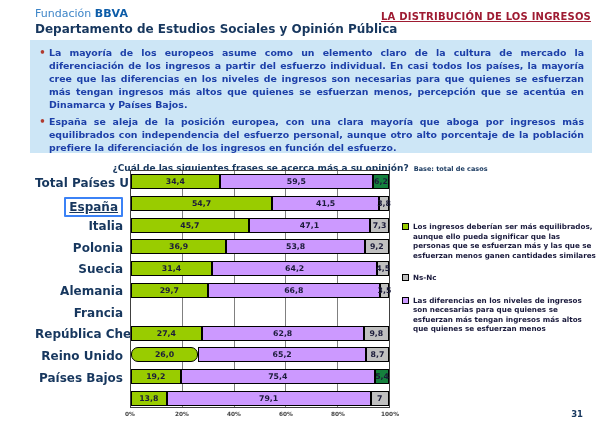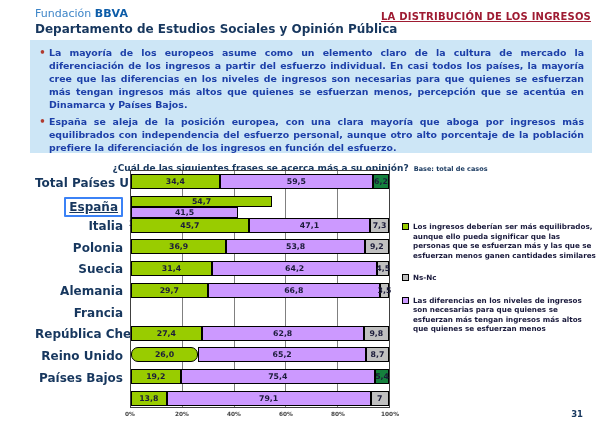--- a/index.html
+++ b/index.html
@@ -132,21 +132,21 @@
   <div class="plot" id="plot">
       <div class="gridline" style="left: calc(20% - 0.5px);"></div>
       <div class="gridline" style="left: calc(40% - 0.5px);"></div>
       <div class="gridline" style="left: calc(60% - 0.5px);"></div>
       <div class="gridline" style="left: calc(80% - 0.5px);"></div>
       <div class="bar" style="top: 3.31818px; height: 15px;">
         <div class="seg" style="width: 34.4%; background: rgb(153, 204, 0);">34,4</div>
         <div class="seg" style="width: 59.5%; background: rgb(204, 153, 255);">59,5</div>
         <div class="seg" style="width: 6.2%; background: #15803d;">6,2</div>
       </div>
-      <div class="bar" style="top: 24.9545px; height: 15px; flex-direction: column;">
+      <div class="bar" style="top: 24.9545px; height: 15px;">
         <div class="seg" style="width: 54.7%; background: rgb(153, 204, 0);">54,7</div>
         <div class="seg" style="width: 41.5%; background: rgb(204, 153, 255);">41,5</div>
         <div class="seg" style="width: 3.8%; background: rgb(192, 192, 192);">3,8</div>
       </div>
       <div class="bar" style="top: 46.5909px; height: 15px;">
         <div class="seg" style="width: 45.7%; background: rgb(153, 204, 0);">45,7</div>
         <div class="seg" style="width: 47.1%; background: rgb(204, 153, 255);">47,1</div>
         <div class="seg" style="width: 7.3%; background: rgb(192, 192, 192);">7,3</div>
       </div>
       <div class="bar" style="top: 68.2273px; height: 15px;">

